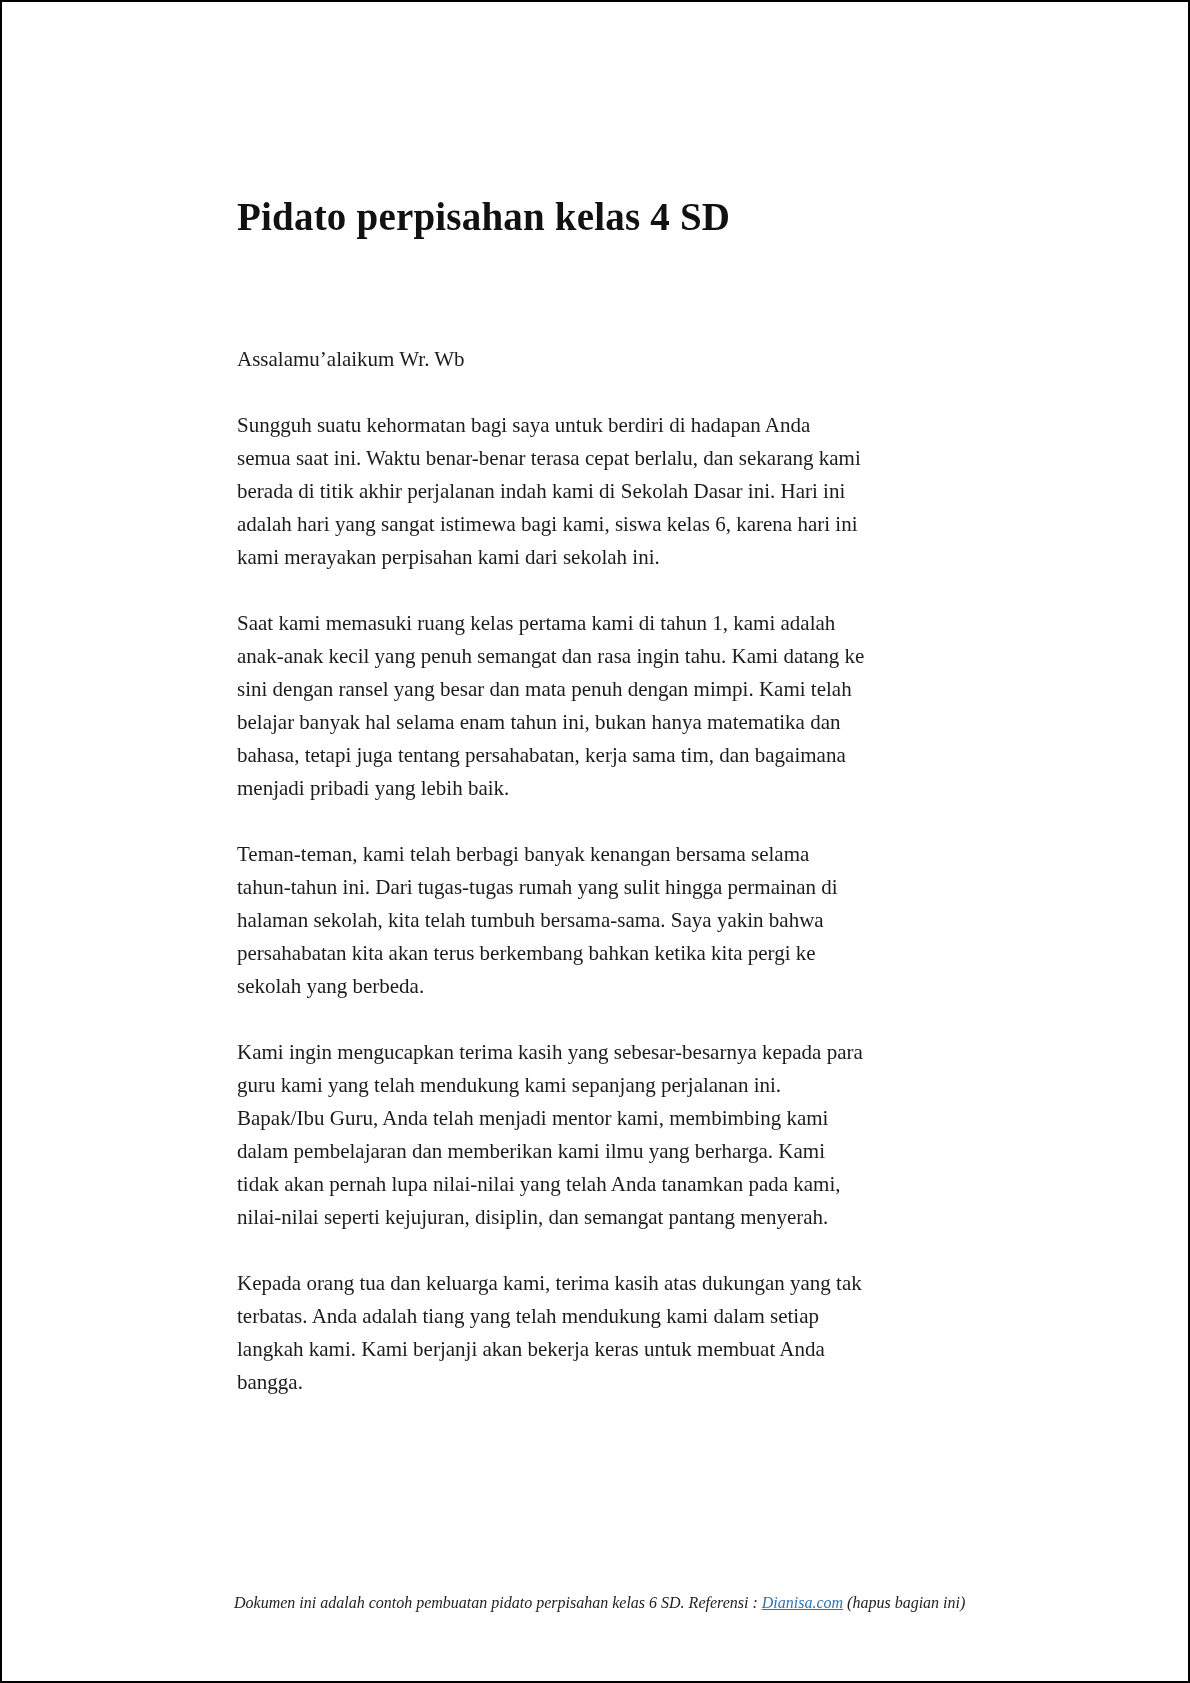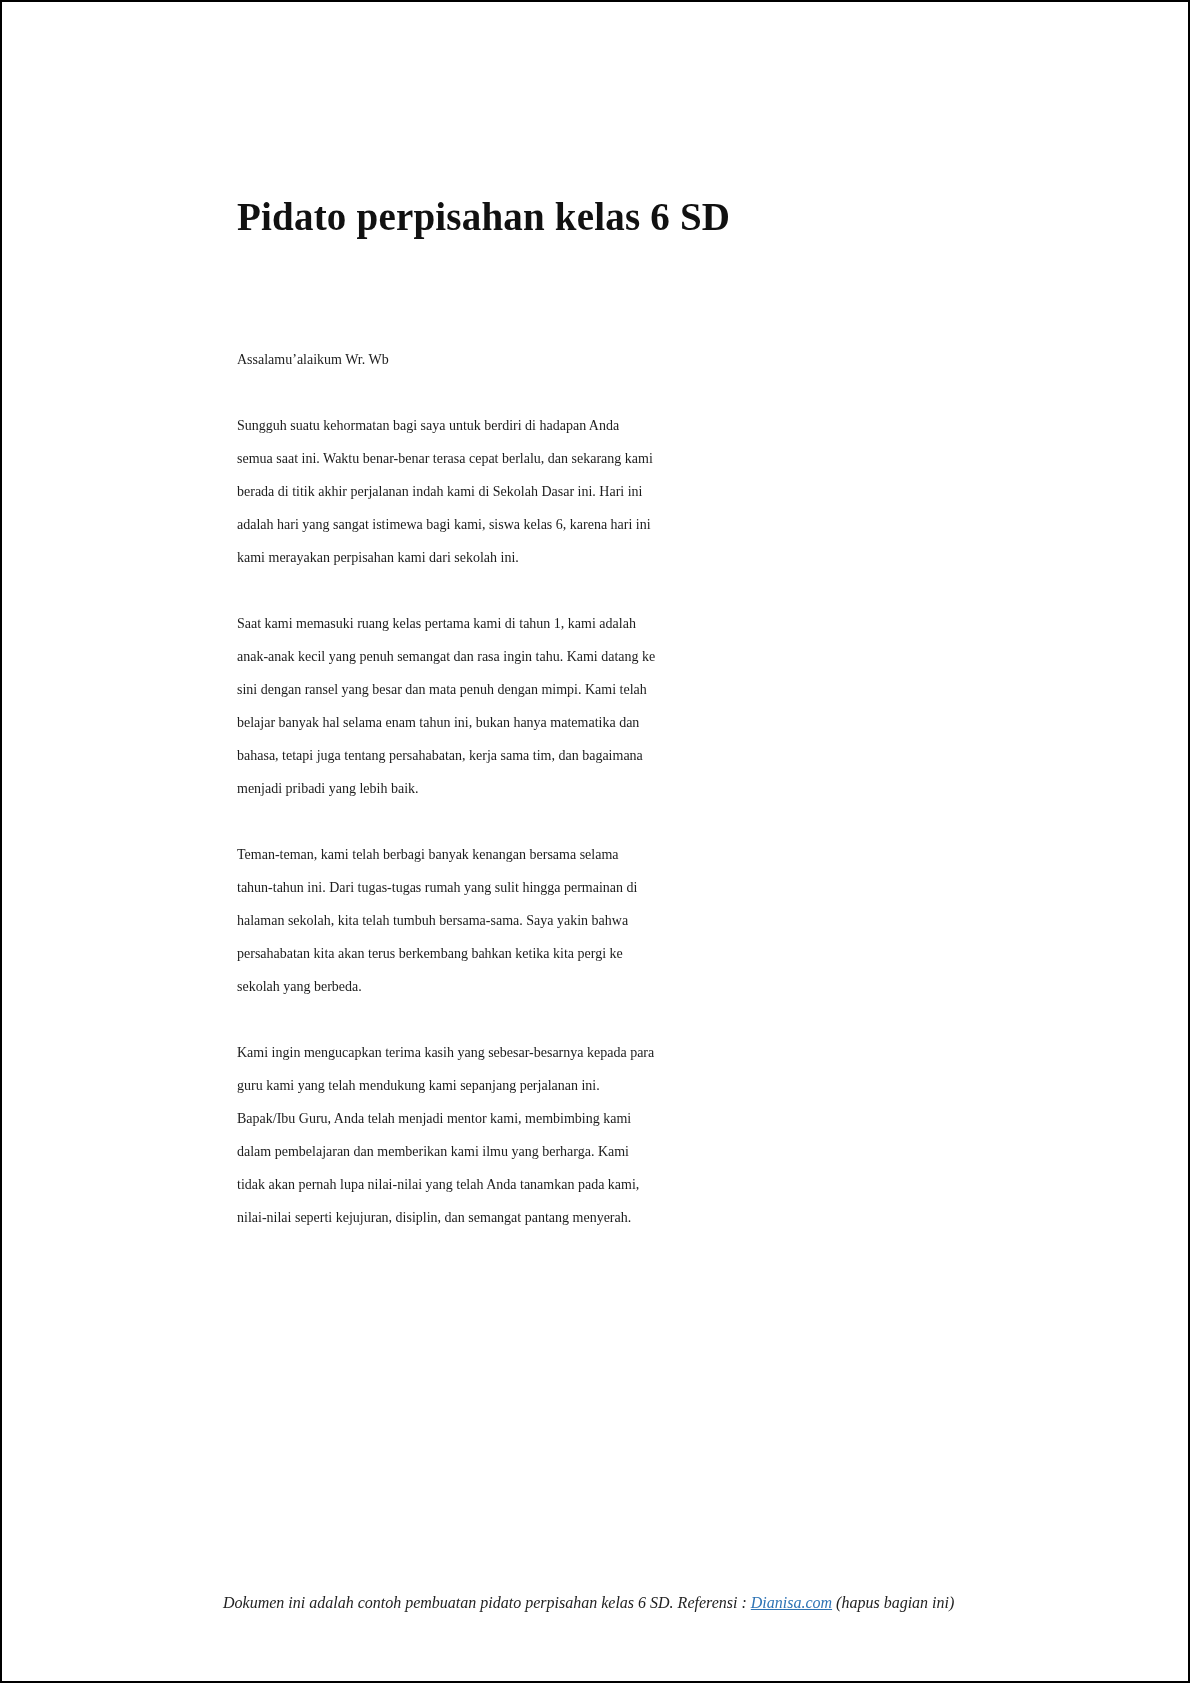--- a/index.html
+++ b/index.html
@@ -26,31 +26,31 @@
   }
   .doc-title {
     font-size: 39px;
     line-height: 40px;
     font-weight: 700;
     margin: 0 0 106px 0;
     color: #111111;
     letter-spacing: 0.2px;
   }
   .para {
-    font-size: 14px;
+    font-size: 21px;
     line-height: 33px;
     margin: 33px 0 0 0;
     white-space: pre-line; 
   }
   .para.first {
     margin-top: 0;
   }
   .footer-note {
     position: absolute;
-    left: 221px;
+    left: 232px;
     top: 1590px;
     width: 880px;
     font-size: 16px;
     line-height: 22px;
     font-style: italic;
     color: #222222;
     white-space: nowrap;
   }
   .footer-note a {
     color: #2e74b5;
@@ -58,21 +58,21 @@
     cursor: pointer;
   }
 </style>
 </head>
 <body>
 
 <div class="page">
 
   <div class="content">
 
-    <h1 class="doc-title">Pidato perpisahan kelas 6 SD</h1>
+    <h1 class="doc-title">Pidato perpisahan kelas 4 SD</h1>
 
     <p class="para first">Assalamu’alaikum Wr. Wb</p>
 
 
     <p class="para">Sungguh suatu kehormatan bagi saya untuk berdiri di hadapan Anda
 semua saat ini. Waktu benar-benar terasa cepat berlalu, dan sekarang kami
 berada di titik akhir perjalanan indah kami di Sekolah Dasar ini. Hari ini
 adalah hari yang sangat istimewa bagi kami, siswa kelas 6, karena hari ini
 kami merayakan perpisahan kami dari sekolah ini.</p>
 
@@ -89,18 +89,22 @@
 persahabatan kita akan terus berkembang bahkan ketika kita pergi ke
 sekolah yang berbeda.</p>
 
     <p class="para">Kami ingin mengucapkan terima kasih yang sebesar-besarnya kepada para
 guru kami yang telah mendukung kami sepanjang perjalanan ini.
 Bapak/Ibu Guru, Anda telah menjadi mentor kami, membimbing kami
 dalam pembelajaran dan memberikan kami ilmu yang berharga. Kami
 tidak akan pernah lupa nilai-nilai yang telah Anda tanamkan pada kami,
 nilai-nilai seperti kejujuran, disiplin, dan semangat pantang menyerah.</p>
 
+    <p class="para">Kepada orang tua dan keluarga kami, terima kasih atas dukungan yang tak
+terbatas. Anda adalah tiang yang telah mendukung kami dalam setiap
+langkah kami. Kami berjanji akan bekerja keras untuk membuat Anda
+bangga.</p>
 
   </div>
 
   <div class="footer-note"><span>Dokumen ini adalah contoh pembuatan pidato perpisahan kelas 6 SD. Referensi : </span><a>Dianisa.com</a><span> (hapus bagian ini)</span></div>
 
 </div>
 
 </body></html>

